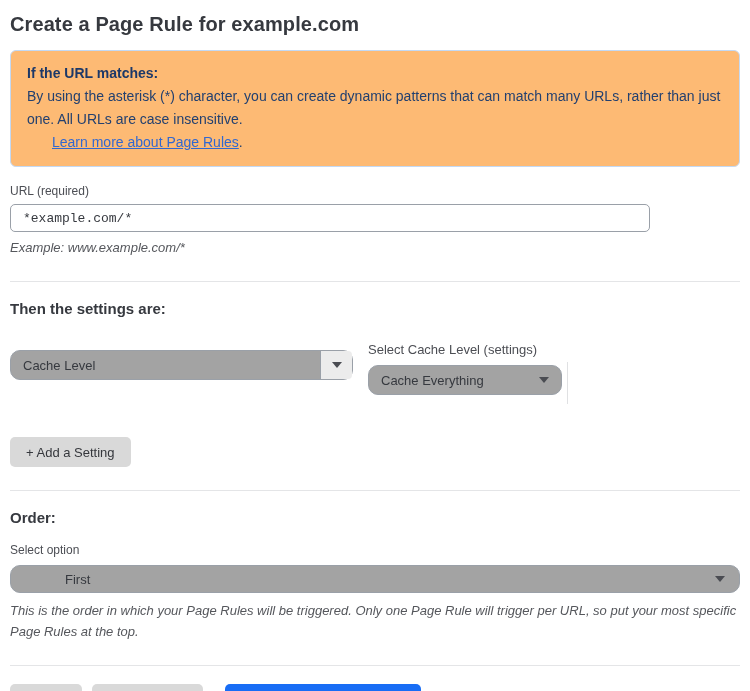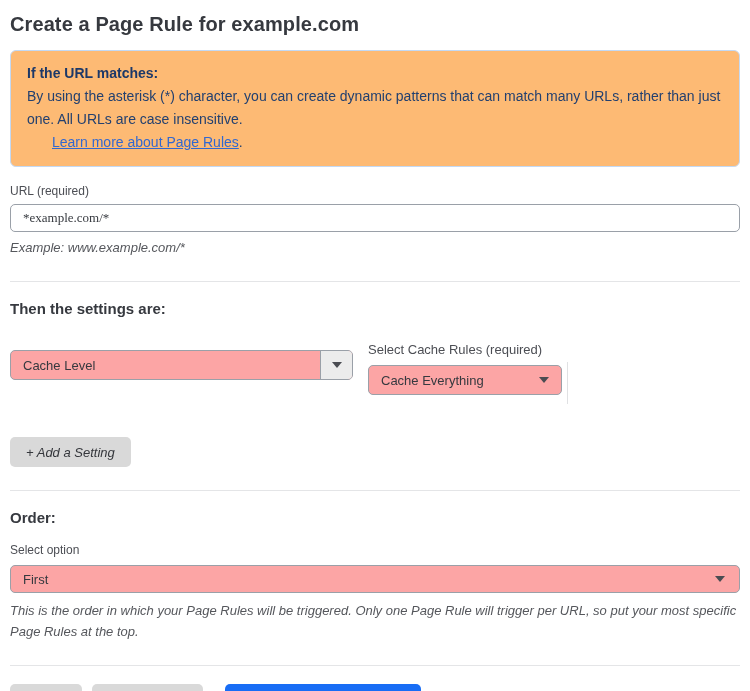--- a/index.html
+++ b/index.html
@@ -32,26 +32,26 @@
   }
   .info-link-line .suffix { color:#23406f; }
 
   .field-label {
     display:block;
     font-size:12px; color:#4c4e54;
     margin-top:17px;
   }
   .text-input {
     display:block;
-    width:730px; height:28px;
+    width:640px; height:28px;
     margin-top:6px;
     border:1px solid #9aa0a8;
     border-radius:5px;
     padding:0 12px;
-    font-family:Liberation Serif, serif;
+    font-family:Liberation Mono, monospace;
     font-size:13px; color:#36393f;
     background:#fff;
     outline:none;
   }
   .hint {
     font-size:13px; color:#55575c;
     margin-top:6px; line-height:20px;font-style:italic;
   }
 
   hr.divider {
@@ -66,22 +66,22 @@
 
   .settings-row { display:flex; margin-top:25px; }
   .setting-col-1 { width:343px; margin-right:15px; }
   .setting-col-2 { width:194px; }
   .col-label { font-size:13px; color:#4c4e54; display:block; }
 
   .select {
     margin-top:8px;
     height:30px;
     border:1px solid #9aa0a8;
-    border-radius:5px;
-    background:#fca5a5;
+    border-radius:10px;
+    background:#a3a3a3;
     display:flex; align-items:center;
     font-size:13px; color:#36393f;
     cursor:pointer;
     position:relative;
   }
   .select .select-value { padding-left:12px; flex:1 1 auto; }
   .arrow-down {
     width:0; height:0; display:inline-block;
     border-left:5px solid transparent;
     border-right:5px solid transparent;
@@ -89,38 +89,38 @@
   }
   .select.split .arrow-box {
     width:32px; height:100%;
     border-left:1px solid #9aa0a8;
     background:#ececec;
     border-radius:0 4px 4px 0;
     display:flex; align-items:center; justify-content:center;
     flex:0 0 auto;
   }
   .select.inline .arrow-down { margin-right:12px; flex:0 0 auto; }
-  .select.full { width:730px; height:28px; }
+  .select.full { width:730px; height:28px;padding-left:42px; }
   .select.full .arrow-down { margin-right:14px; flex:0 0 auto; }
 
   .v-divider {
     width:1px; height:42px; background:#e0e1e3;
     margin-left:5px; margin-top:20px;
   }
 
   .btn {
     display:inline-block;
     border:none; border-radius:5px;
     font-family:"Liberation Sans", sans-serif;
     font-size:13px;
     height:30px;
     padding:0 16px;
     cursor:pointer;
   }
-  .btn.gray { background:#d9d9d9; color:#35373c;font-style:italic; }
+  .btn.gray { background:#d9d9d9; color:#35373c; }
   .btn.blue { background:#186df5; color:#ffffff; }
   .add-setting { margin-top:33px; background:#dcdcdc; color:#35373c; }
 
   .order-hint { margin-top:7px; max-width:730px; line-height:21px; }
 
   .footer-bar { margin-top:18px; display:flex; align-items:center; }
   .footer-bar .btn { margin-right:10px; }
   .footer-bar .btn.blue { margin-left:12px; }
 </style>
 </head>
@@ -147,21 +147,21 @@
   <div class="settings-row">
     <div class="setting-col-1">
       <div class="select split">
         <span class="select-value">Cache Level</span>
         <span class="arrow-box">
           <span class="arrow-down"></span>
         </span>
       </div>
     </div>
     <div class="setting-col-2">
-      <label class="col-label">Select Cache Rules (required)</label>
+      <label class="col-label">Select Cache Level (settings)</label>
       <div class="select inline">
         <span class="select-value">Cache Everything</span>
         <span class="arrow-down"></span>
       </div>
     </div>
     <div class="v-divider"></div>
   </div>
 
   <button class="btn gray add-setting">+ Add a Setting</button>
 

